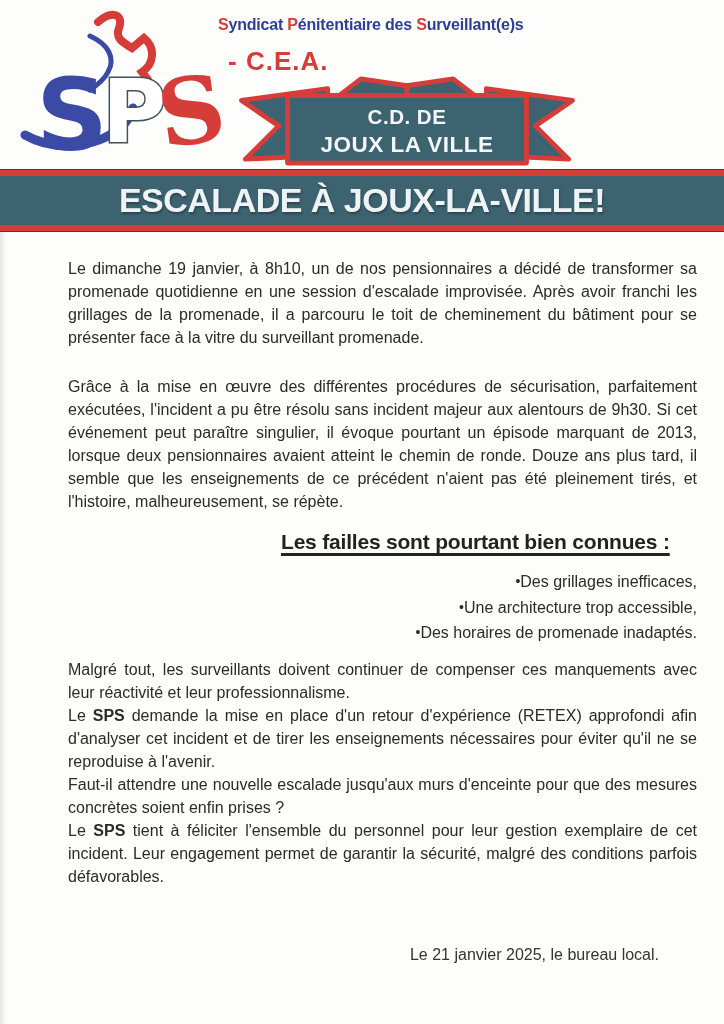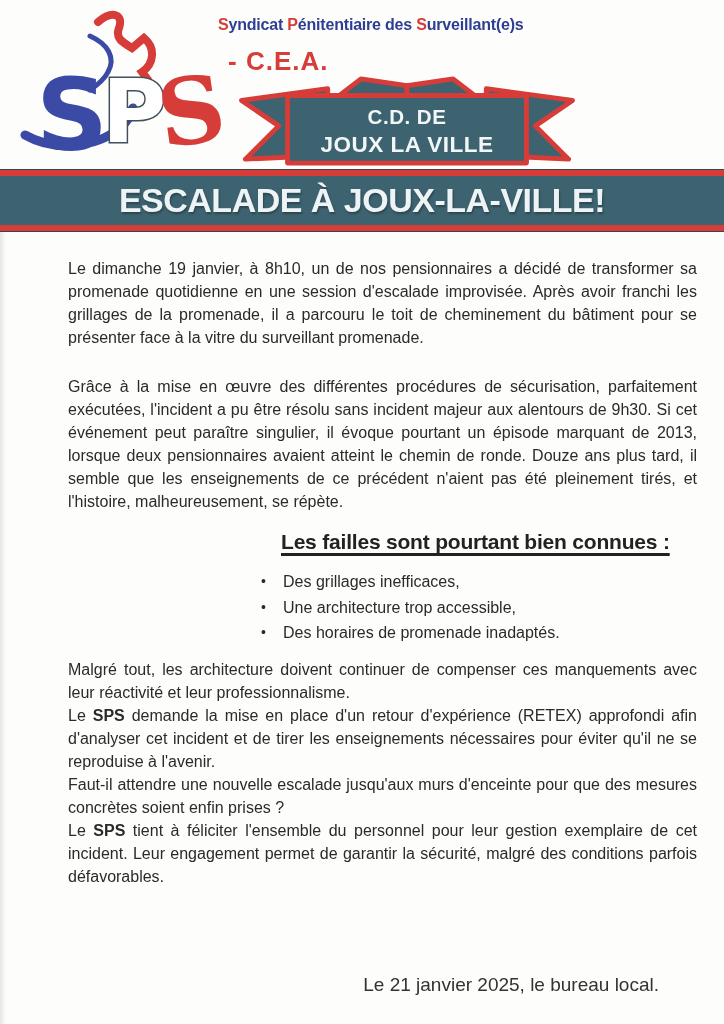--- a/index.html
+++ b/index.html
@@ -46,26 +46,26 @@
   }
   
   .body-main{position:absolute;left:27px;right:27px;top:257px;font-size:16px;line-height:23px;margin-left:41px;}
   .body-main p{text-align:justify;}
   .para-lead{margin-bottom:26px;}
   .failles-heading{
     margin:17px 0 0 213px;font-size:21px;font-weight:bold;letter-spacing:-0.2px;
     text-decoration:underline;text-decoration-thickness:2.5px;text-underline-offset:4px;
     white-space:nowrap;color:#222;
   }
-  .failles-list{list-style:none;margin:16px 0 0 193px;line-height:25.5px;}
+  .failles-list{list-style:none;margin:16px 0 0 193px;line-height:25.5px;text-align:right;}
   .failles-list li::before{content:"\2022";display:inline-block;width:22px;font-size:14px;vertical-align:1px;}
   .closing{margin-top:12px;}
   .closing p{margin:0;}
   
-  .dateline{position:absolute;top:946px;right:65px;font-size:19px;color:#333;margin-top:28px;}
+  .dateline{position:absolute;top:946px;right:65px;font-size:16px;color:#333;}
 </style>
 </head>
 <body>
 
 <div class="page">
 
   <svg class="logo" viewBox="0 0 202 152" aria-hidden="true">
     <path d="M78,12 C92,0 104,4 99,18 C95,28 102,32 112,38 L124,28 C136,38 134,54 122,62 L128,70" fill="none" stroke="var(--red)" stroke-width="8" stroke-linecap="round"></path>
     <path d="M70,26 C88,34 96,48 88,62 C84,70 76,76 70,80" fill="none" stroke="var(--logoblue)" stroke-width="5" stroke-linecap="round"></path>
     <path d="M5,125 C35,142 75,138 100,118 C108,111 112,104 113,98" fill="none" stroke="var(--logoblue)" stroke-width="9" stroke-linecap="round"></path>
@@ -100,21 +100,21 @@
 
     <h2 class="failles-heading">Les failles sont pourtant bien connues :</h2>
 
     <ul class="failles-list">
         <li>Des grillages inefficaces,</li>
         <li>Une architecture trop accessible,</li>
         <li>Des horaires de promenade inadaptés.</li>
       </ul>
 
     <div class="closing">
-        <p><span>Malgré tout, les architecture doivent continuer de compenser ces manquements avec leur réactivité et leur professionnalisme.</span></p>
+        <p><span>Malgré tout, les surveillants doivent continuer de compenser ces manquements avec leur réactivité et leur professionnalisme.</span></p>
         <p><span>Le </span><span style="font-weight: bold;">SPS</span><span> demande la mise en place d'un retour d'expérience (RETEX) approfondi afin d'analyser cet incident et de tirer les enseignements nécessaires pour éviter qu'il ne se reproduise à l'avenir.</span></p>
         <p><span>Faut-il attendre une nouvelle escalade jusqu'aux murs d'enceinte pour que des mesures concrètes soient enfin prises ?</span></p>
         <p><span>Le </span><span style="font-weight: bold;">SPS</span><span> tient à féliciter l'ensemble du personnel pour leur gestion exemplaire de cet incident. Leur engagement permet de garantir la sécurité, malgré des conditions parfois défavorables.</span></p>
       </div>
   </main>
 
   <footer class="dateline">Le 21 janvier 2025, le bureau local.</footer>
 
 </div>
 

